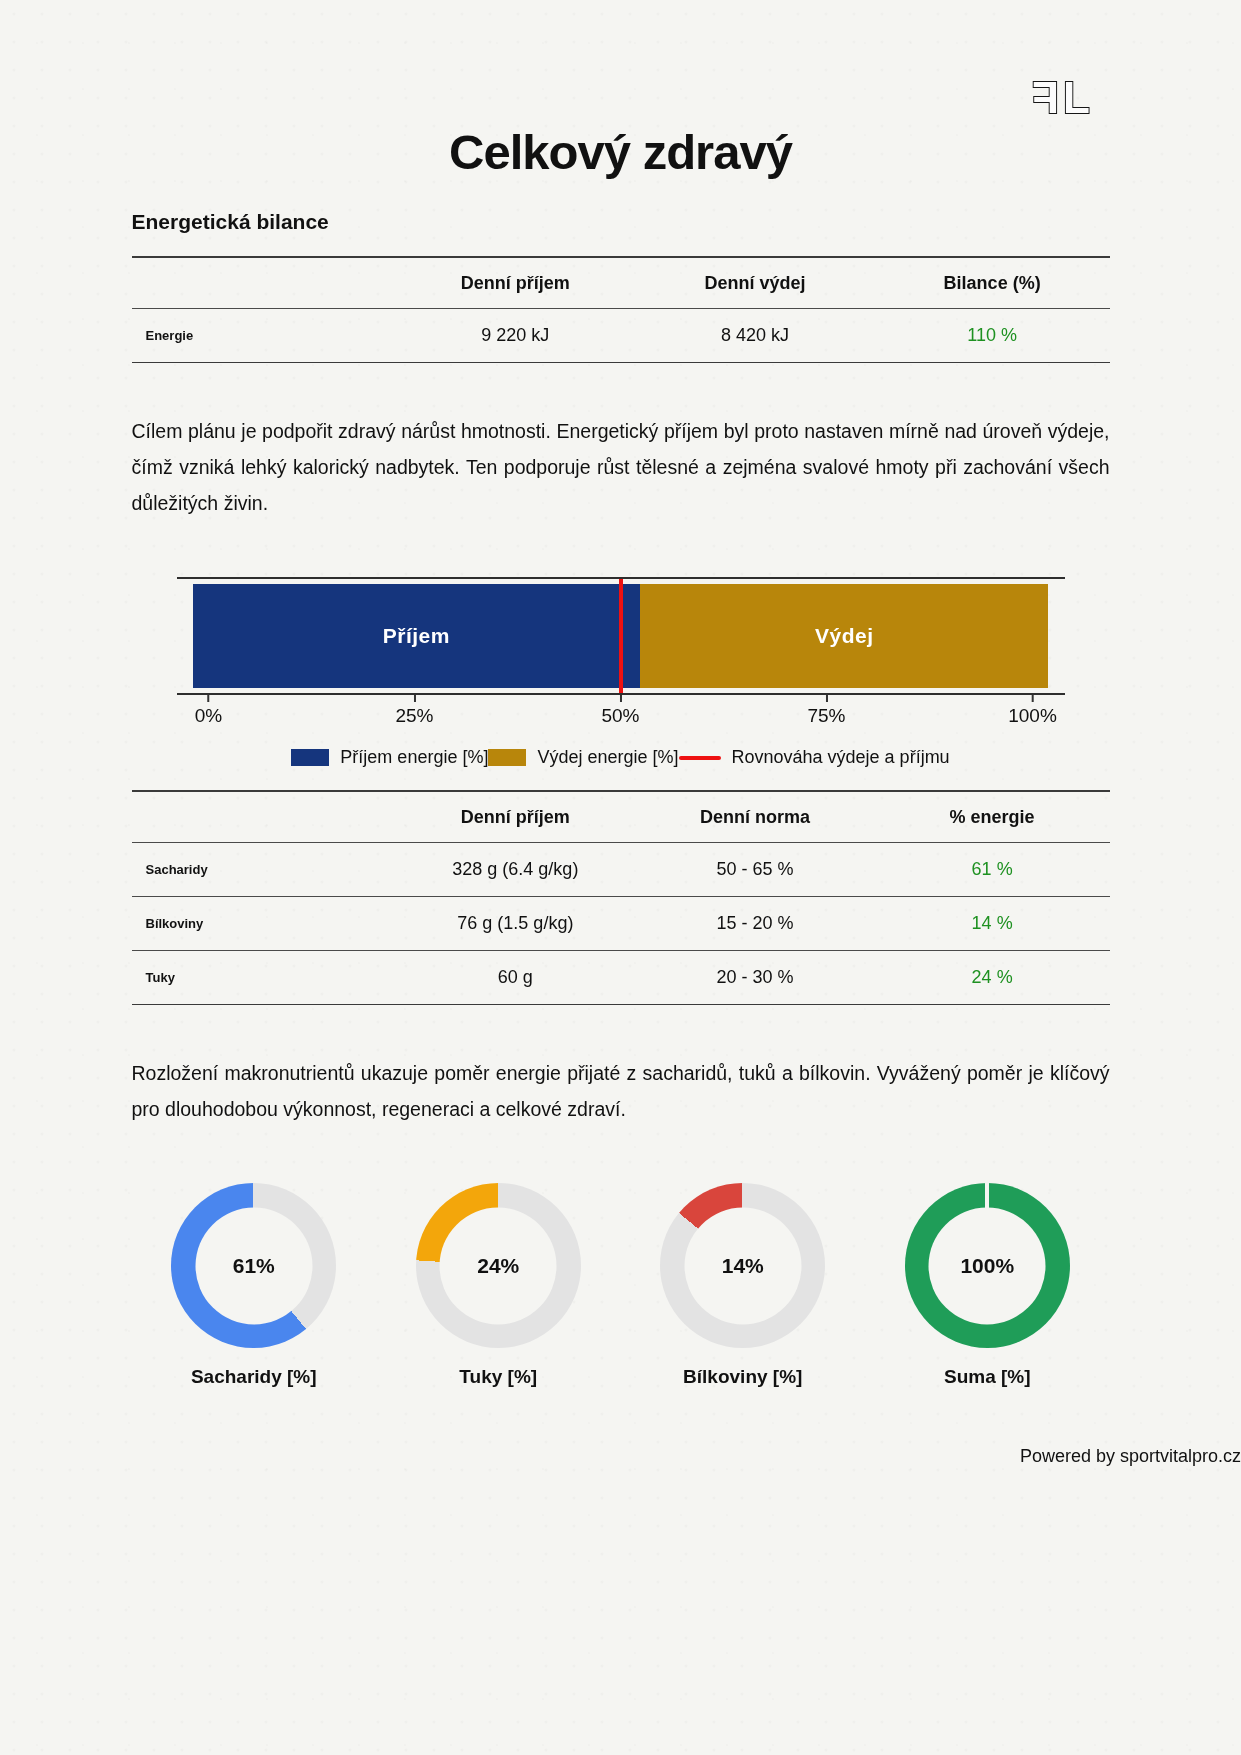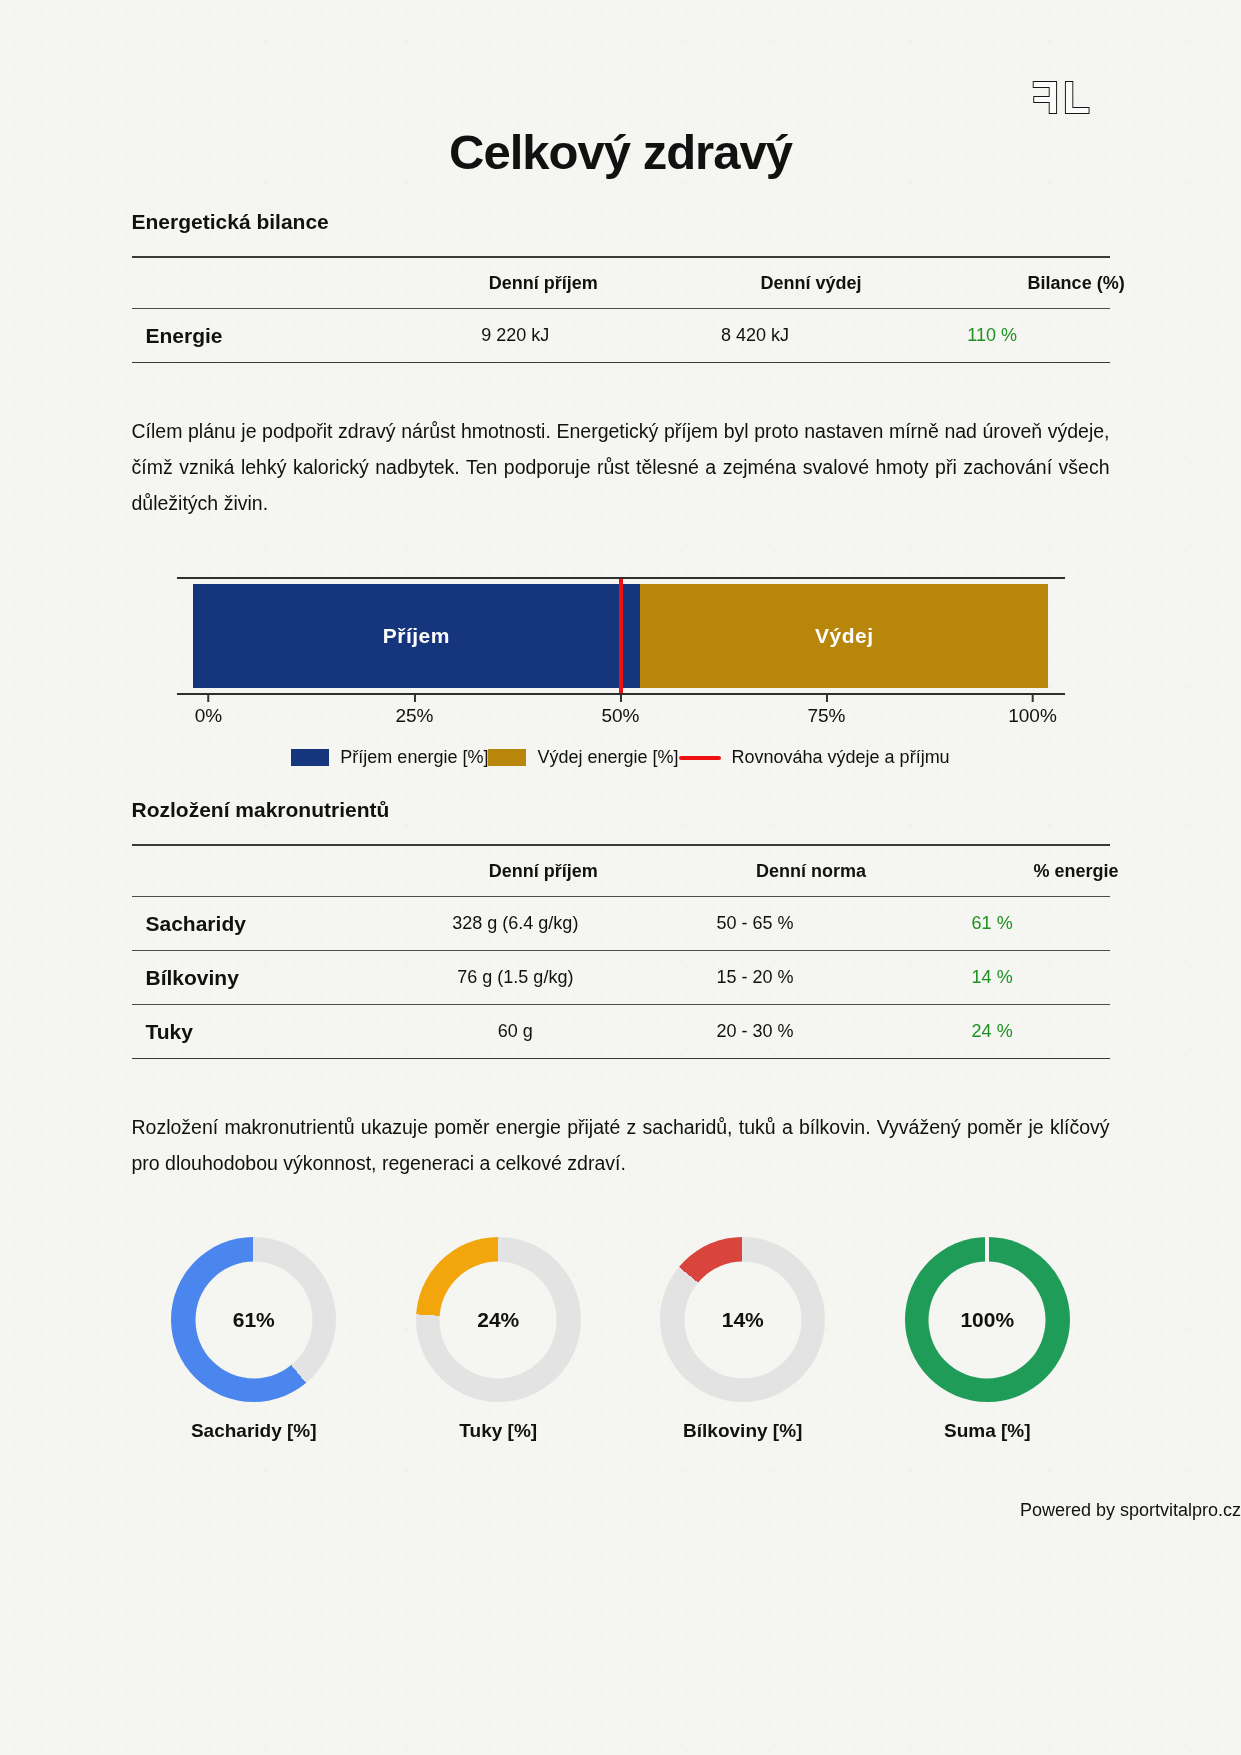--- a/index.html
+++ b/index.html
@@ -41,24 +41,24 @@
     font-size:19.5px;line-height:36px;
     text-align:justify;
   }
   
   .tbl{margin-top:22px;border-top:2px solid #3a3a3a;border-bottom:1.5px solid #3a3a3a;}
   .t-row{
     display:grid;
     grid-template-columns:27% 24.5% 24.5% 24%;
     align-items:center;
   }
-  .t-head{height:50px;gap:28px;}
+  .t-head{height:50px;}
   .t-data{height:53px;border-top:1.5px solid #4a4a4a;}
   .t-cell{font-size:18px;}
-  .t-label{padding-left:14px;font-weight:bold;font-size:21px;}
+  .t-label{padding-left:14px;font-weight:bold;font-size:13px;}
   .t-c{text-align:center;}
   .t-b{font-weight:bold;}
   
   .chart{width:900px;margin:56px auto 0 auto;}
   .plot{
     width:856px;margin:0 auto;
     border-top:2px solid #2e2e2e;border-bottom:2px solid #2e2e2e;
     padding:5px 16px;
   }
   .bar{position:relative;display:flex;height:104px;}
@@ -182,21 +182,20 @@
           <span class="swatch" style="background: rgb(184, 134, 11);"></span>
           <span>Výdej energie [%]</span>
         </div>
         <div class="leg-item">
           <span class="swatch line" style="background: rgb(238, 17, 17);"></span>
           <span>Rovnováha výdeje a příjmu</span>
         </div>
       </div>
     </div>
 
-    <h2 class="section-heading">Rozložení makronutrientů</h2>
 
     <div class="tbl">
       <div class="t-row t-head">
         <div class="t-cell t-label"></div>
         <div class="t-cell t-c t-b">Denní příjem</div>
         <div class="t-cell t-c t-b">Denní norma</div>
         <div class="t-cell t-c t-b">% energie</div>
       </div>
       <div class="t-row t-data">
         <div class="t-cell t-label">Sacharidy</div>

